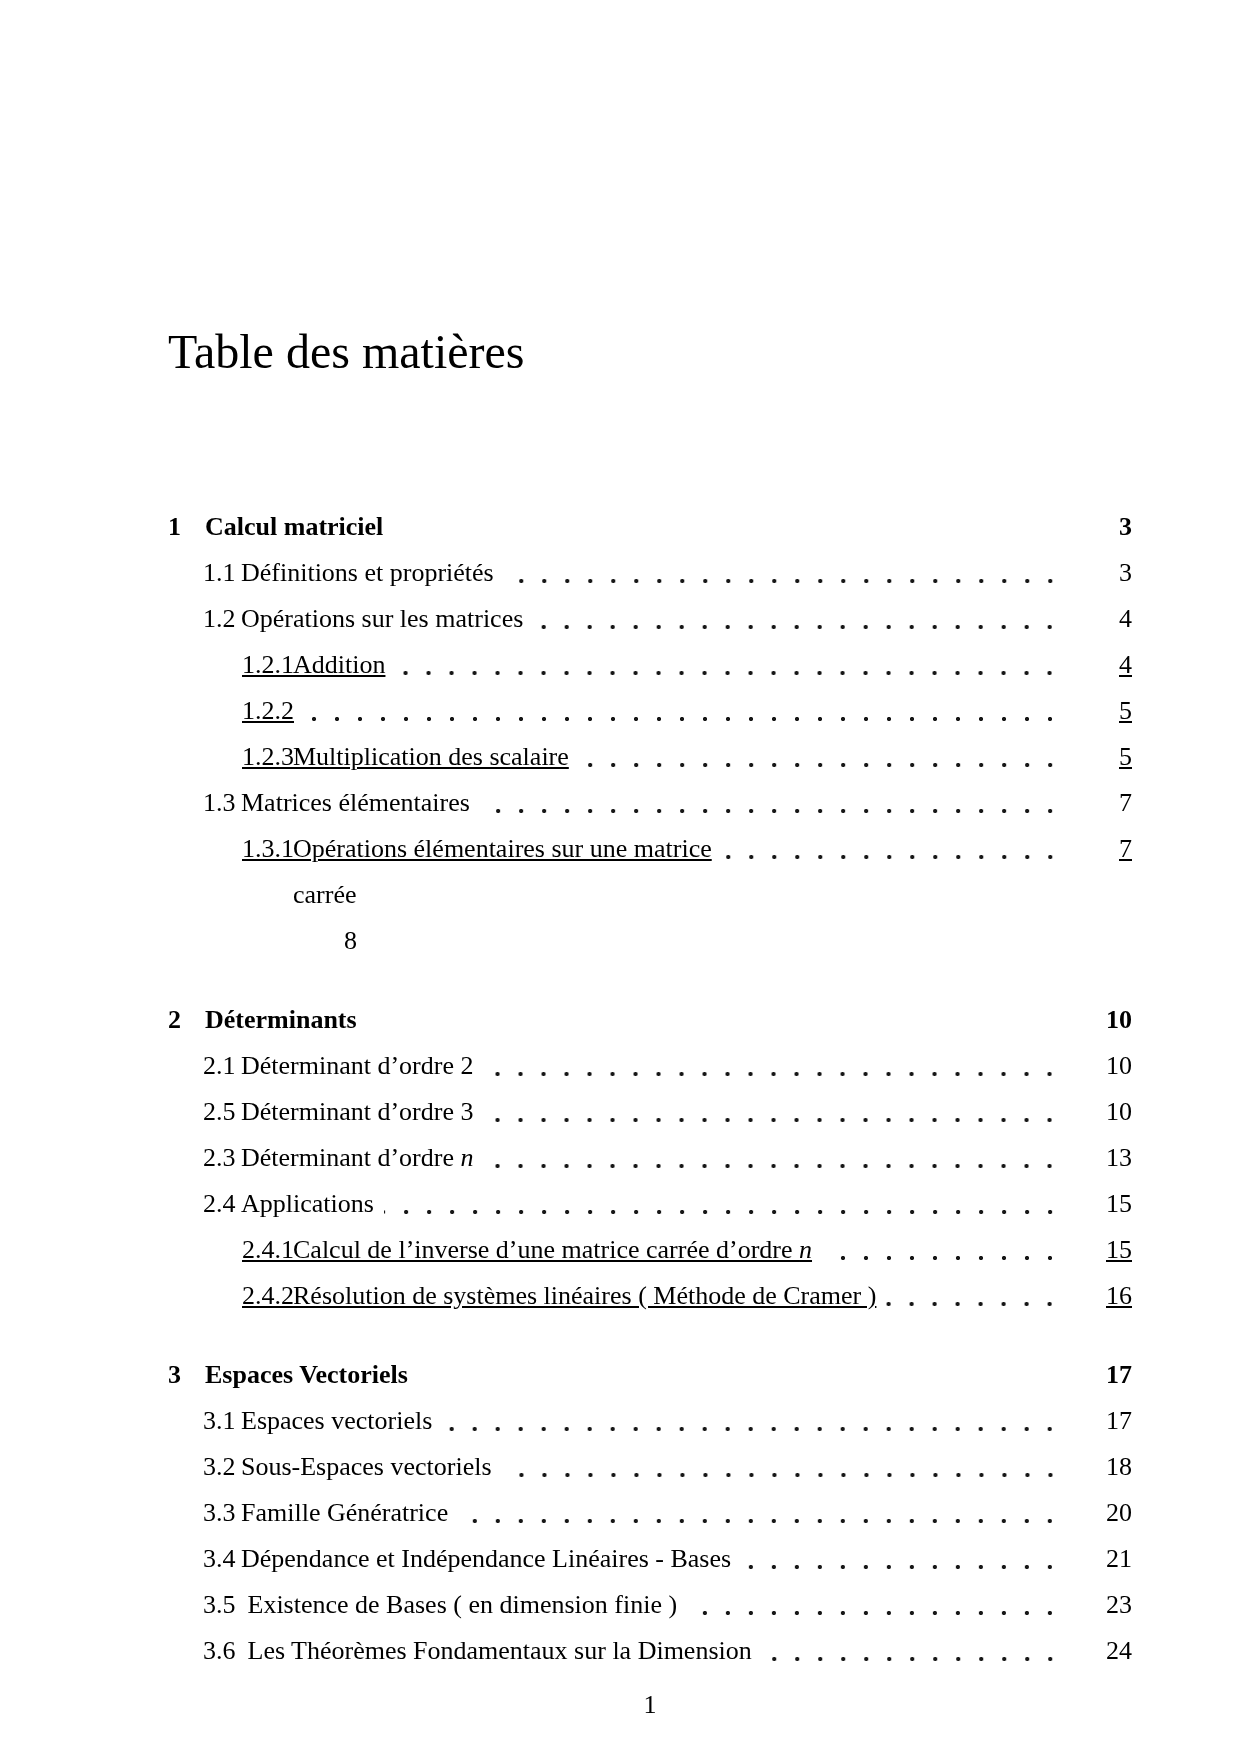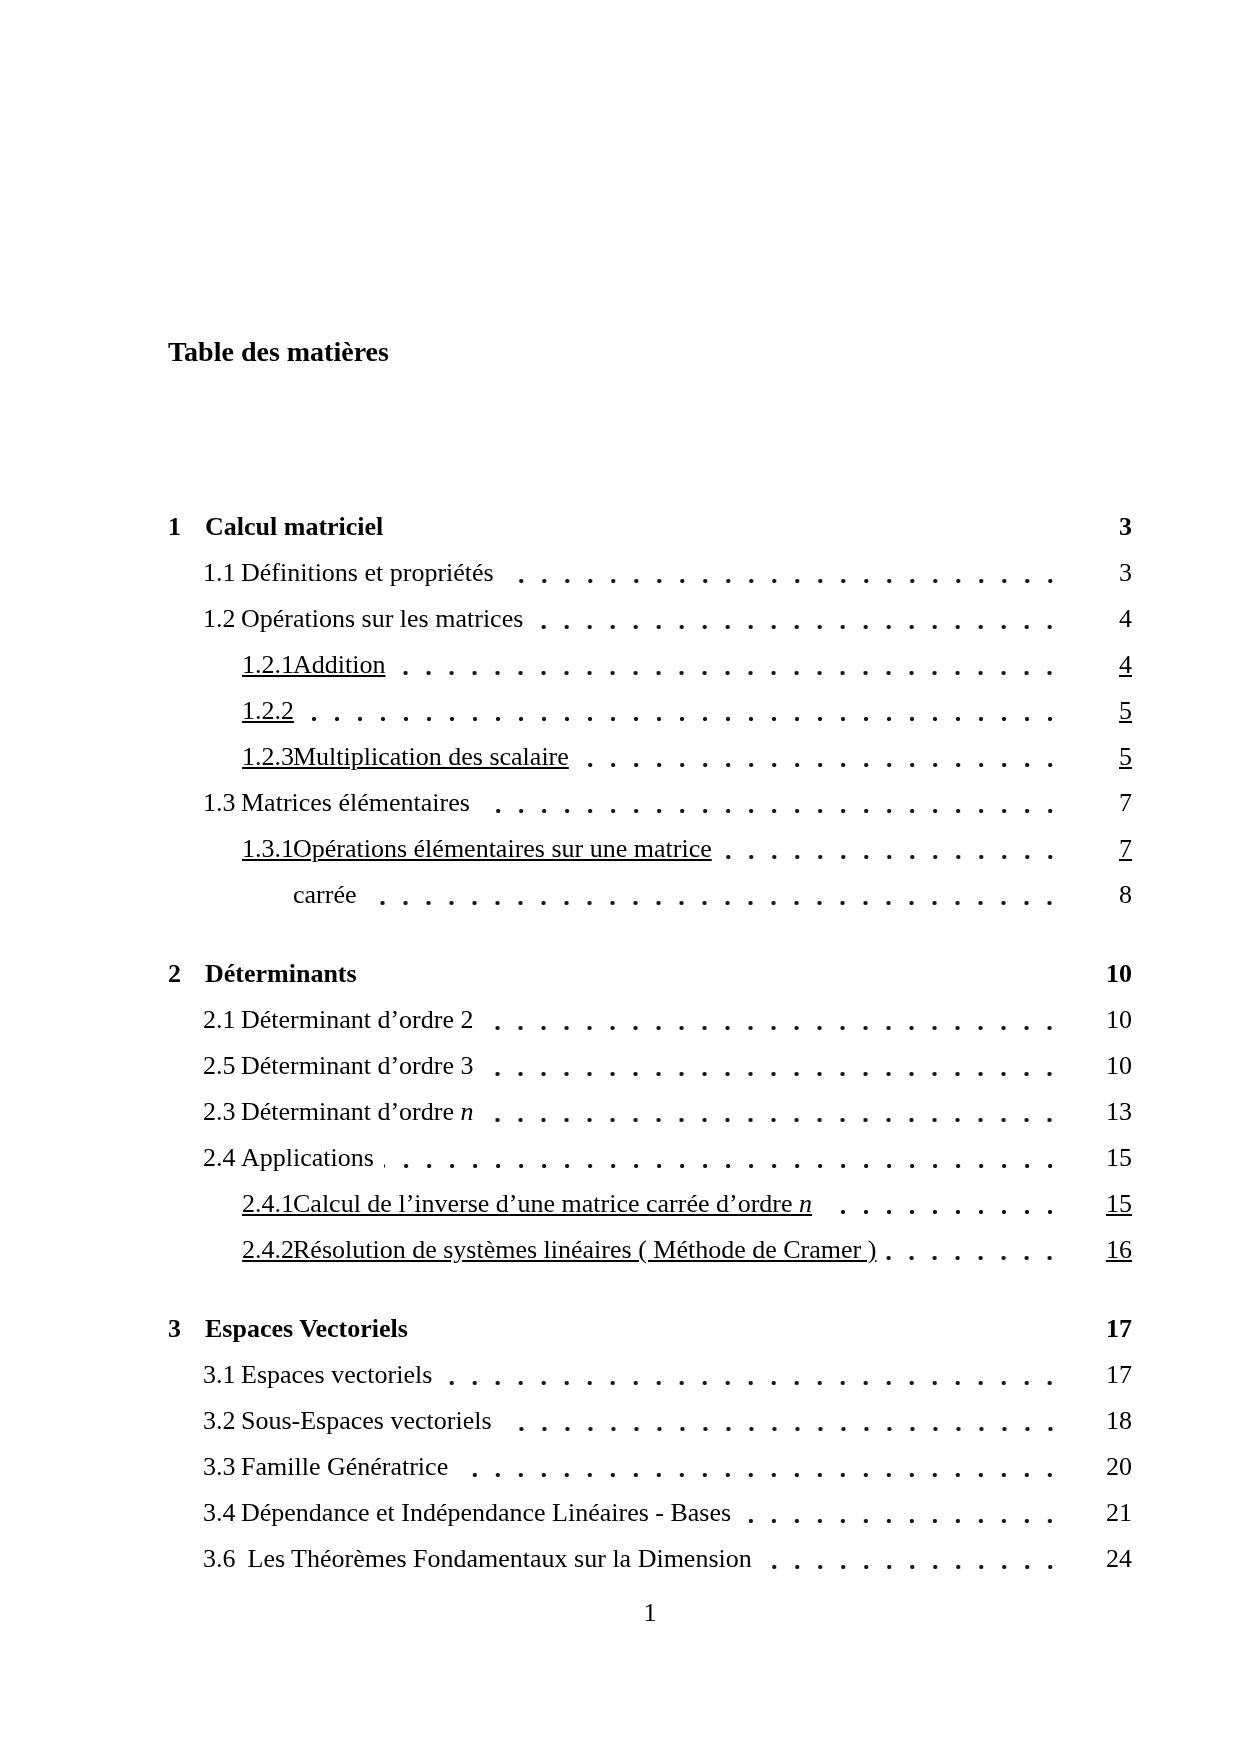--- a/index.html
+++ b/index.html
@@ -13,41 +13,41 @@
     overflow: hidden;
   }
   .content {
     position: absolute;
     left: 168px;
     right: 109px;
     top: 0;
   }
   .doc-title {
     margin-top: 326px;
-    font-size: 28px;
-    font-weight: 700;
+    font-size: 48px;
+    font-weight: 400;
     line-height: 51px;
   }
   .toc { display: block; }
   .chapter-block { margin-top: 33px; }
   .chapter-block.first { margin-top: 127px; }
   .row {
     display: flex;
     align-items: flex-start;
     font-size: 26px;
     line-height: 46px;
   }
   .row .num { flex: none; }
   .row.chapter { font-weight: 700; }
   .row.chapter .num { width: 37px; }
   .row.level2 { padding-left: 35px; }
   .row.level2 .num { width: 38px; }
   .row.level3 { padding-left: 74px; text-decoration: underline; }
   .row.level3 .num { width: 51px; }
-  .row.cont2 { padding-left: 125px; }
+  .row.cont2 { padding-left: 125px; flex-direction: column; }
   .title { white-space: pre-wrap; }
   .math { font-style: italic; }
   .spacer { flex: 1 1 auto; }
   .leader {
     flex: 1 1 auto;
     align-self: stretch;
     margin-left: 10px;
     background-image: radial-gradient(circle at 11px 31px, #161616 1.9px, rgba(0,0,0,0) 2.3px);
     background-size: 23px 46px;
     background-repeat: repeat-x;
@@ -205,20 +205,26 @@
             <span class="leader"></span>
             <span class="pagenum">20</span>
           </div>
           <div class="row level2">
             <span class="num">3.4</span>
             <span class="title">Dépendance et Indépendance Linéaires - Bases</span>
             <span class="leader"></span>
             <span class="pagenum">21</span>
           </div>
           <div class="row level2">
+            <span class="num">3.5</span>
+            <span class="title"> Existence de Bases ( en dimension finie )</span>
+            <span class="leader"></span>
+            <span class="pagenum">23</span>
+          </div>
+          <div class="row level2">
             <span class="num">3.6</span>
             <span class="title"> Les Théorèmes Fondamentaux sur la Dimension</span>
             <span class="leader"></span>
             <span class="pagenum">24</span>
           </div>
         </div>
       </div>
 
     <div class="footer">1</div>
   </div>

